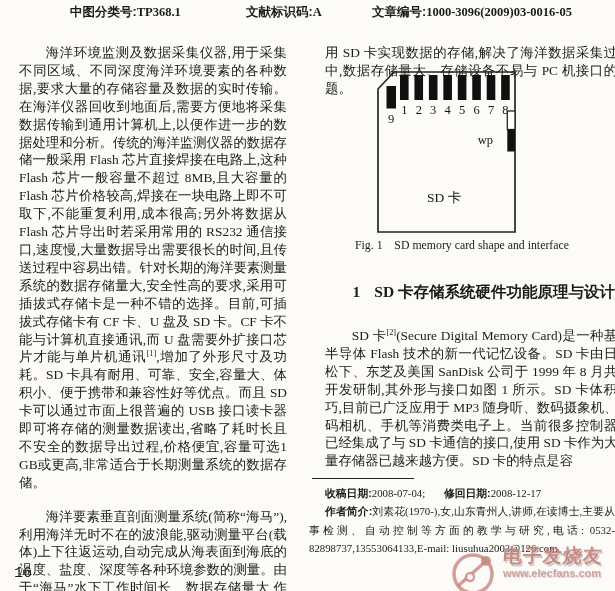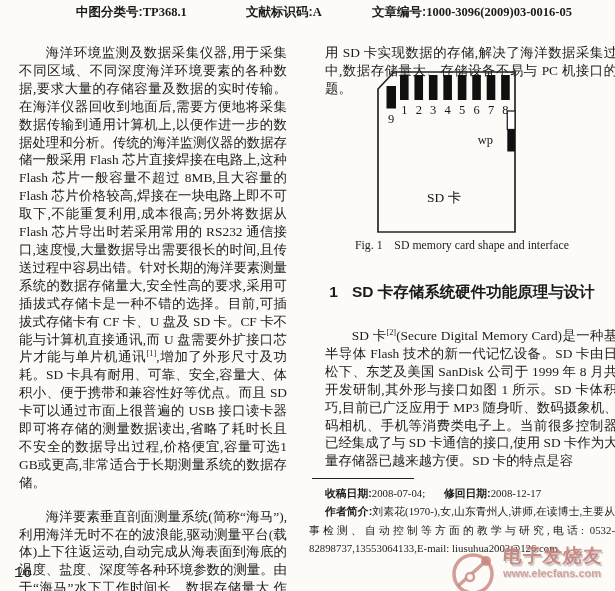--- a/index.html
+++ b/index.html
@@ -28,23 +28,23 @@
   sup{font-size:0.62em;vertical-align:super;line-height:0;}
   
   .figure-block{position:absolute;left:0;top:40px;width:306px;text-align:center;}
   .figure-svg{display:block;}
   .pin-num{font-size:12.5px;font-family:"Liberation Serif","DejaVu Serif",serif;fill:#161616;}
   .fig-caption-zh{font-family:"Liberation Sans","DejaVu Sans",sans-serif;font-weight:bold;font-size:12.2px;margin-top:5px;text-align:center;text-indent:0;line-height:15px;}
   .fig-caption-en{font-size:11.8px;text-align:center;text-indent:0;line-height:14px;}
   
   .section-heading{
     position:absolute;left:0;top:253px;width:306px;
-    font-family:Liberation Sans, sans-serif;
+    font-family:Liberation Serif, serif;
     font-weight:bold;font-size:15.5px;line-height:22px;white-space:nowrap;
-    text-align:center;
+    text-align:right;
   }
   .section-number{margin-right:14px;}
   .rc-para1{position:absolute;left:0;top:283px;width:306px;}
   .rc-cont{position:absolute;left:0;top:0;width:306px;}
   
   .footnote-rule{position:absolute;left:312px;top:478px;width:102px;border-top:1.6px solid #232323;}
   .footnotes{position:absolute;left:309px;top:484px;width:306px;font-size:10.8px;line-height:18.4px;text-align:justify;}
   .fn-label{font-family:"Liberation Sans","DejaVu Sans",sans-serif;font-weight:bold;padding-left:16px;}
   .fn-line{margin:0;}
   
@@ -68,21 +68,21 @@
     color:rgba(205,150,145,0.85);
     text-shadow:1px 1px 0 rgba(180,180,180,0.5);
   }
 </style>
 </head>
 <body>
 
 <div id="page">
 
   <div class="meta-header">
-    <span class="meta-item" style="left:76px"><span class="meta-label">中图分类号:</span><span class="meta-value">TP368.1</span></span>
+    <span class="meta-item" style="left:70px"><span class="meta-label">中图分类号:</span><span class="meta-value">TP368.1</span></span>
     <span class="meta-item" style="left:246px"><span class="meta-label">文献标识码:</span><span class="meta-value">A</span></span>
     <span class="meta-item" style="left:372px"><span class="meta-label">文章编号:</span><span class="meta-value">1000-3096(2009)03-0016-05</span></span>
   </div>
 
   <div class="col col-left">
     <p class="para">海洋环境监测及数据采集仪器,用于采集不同区域、不同深度海洋环境要素的各种数据,要求大量的存储容量及数据的实时传输。在海洋仪器回收到地面后,需要方便地将采集数据传输到通用计算机上,以便作进一步的数据处理和分析。传统的海洋监测仪器的数据存储一般采用 Flash 芯片直接焊接在电路上,这种 Flash 芯片一般容量不超过 8MB,且大容量的 Flash 芯片价格较高,焊接在一块电路上即不可取下,不能重复利用,成本很高;另外将数据从 Flash 芯片导出时若采用常用的 RS232 通信接口,速度慢,大量数据导出需要很长的时间,且传送过程中容易出错。针对长期的海洋要素测量系统的数据存储量大,安全性高的要求,采用可插拔式存储卡是一种不错的选择。目前,可插拔式存储卡有 CF 卡、U 盘及 SD 卡。CF 卡不能与计算机直接通讯,而 U 盘需要外扩接口芯片才能与单片机通讯<sup>[1]</sup>,增加了外形尺寸及功耗。SD 卡具有耐用、可靠、安全,容量大、体积小、便于携带和兼容性好等优点。而且 SD 卡可以通过市面上很普遍的 USB 接口读卡器即可将存储的测量数据读出,省略了耗时长且不安全的数据导出过程,价格便宜,容量可选1 GB或更高,非常适合于长期测量系统的数据存储。</p>
     <p class="para">海洋要素垂直剖面测量系统(简称“海马”),利用海洋无时不在的波浪能,驱动测量平台(载体)上下往返运动,自动完成从海表面到海底的温度、盐度、深度等各种环境参数的测量。由于“海马”水下工作时间长、数据存储量大,作者采用容量大、通用性强的 SD 卡来实现数据的存储。作者设计的“海马”数据存储模块采用 C8051F 系列单片机 C8051F340 和 SPI 总线,将 SD 卡嵌入到“海马”中,</p>
   </div>
 
   <div class="col col-right">

